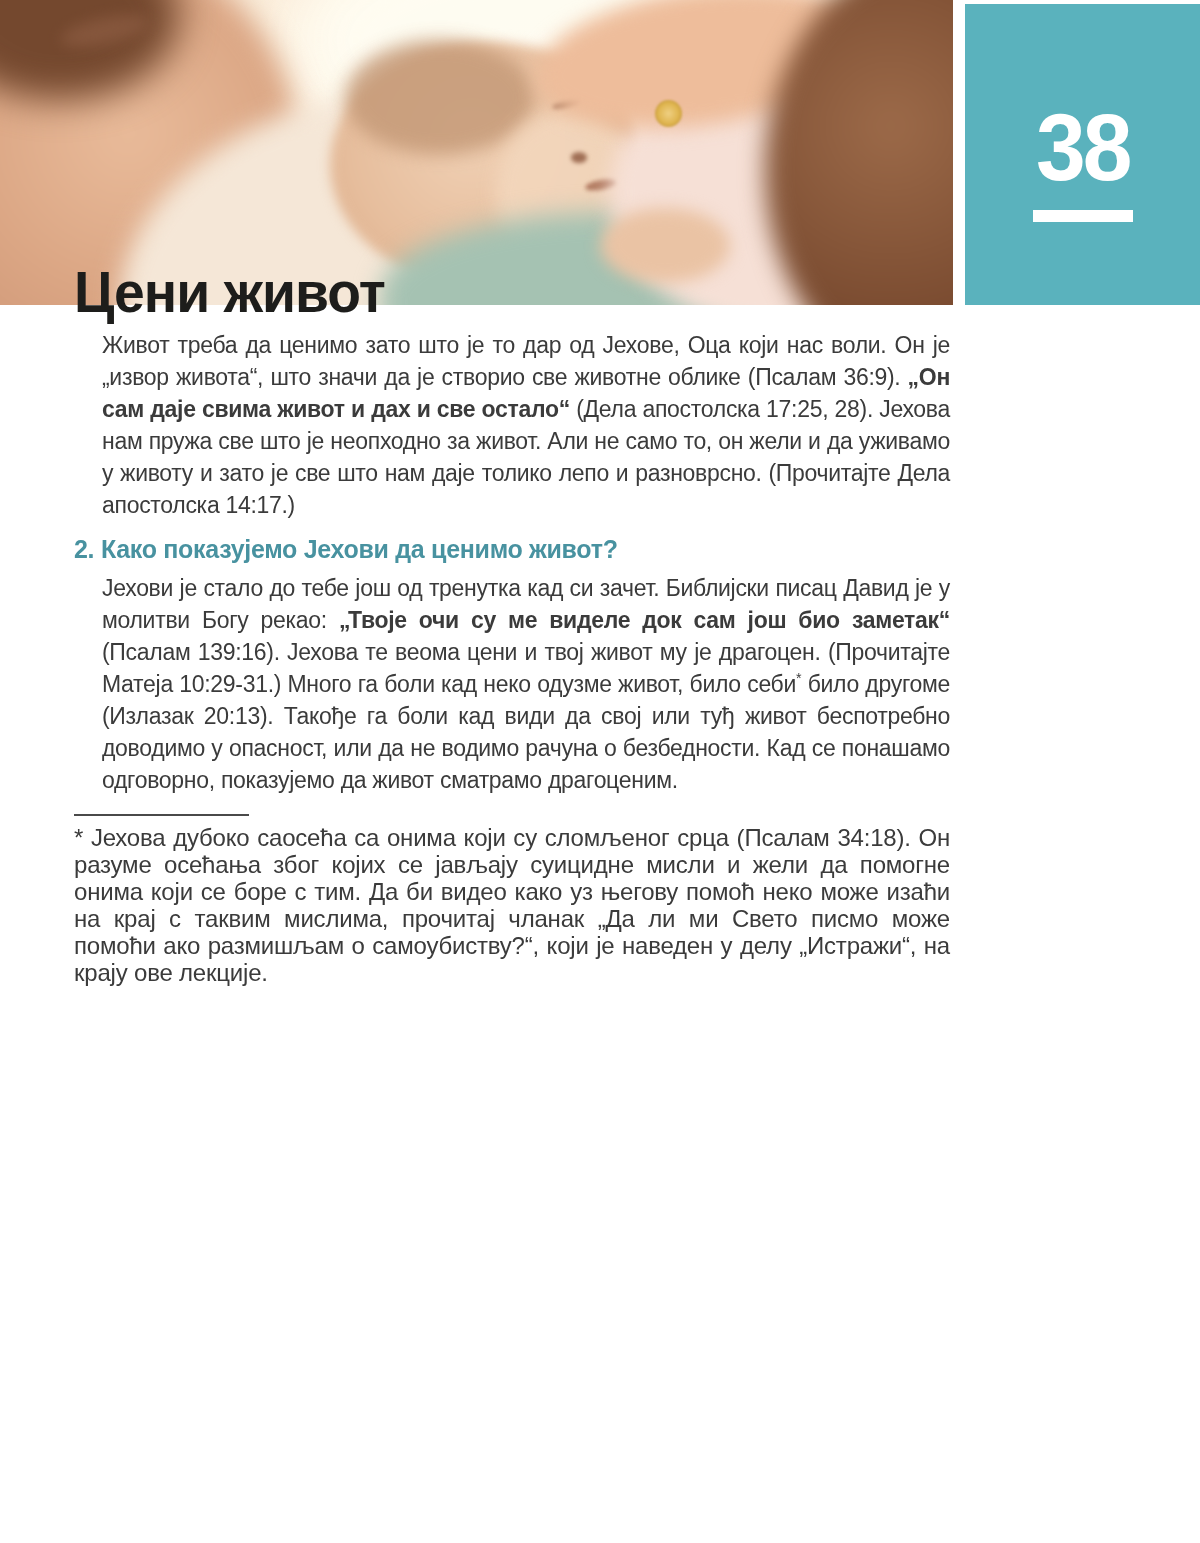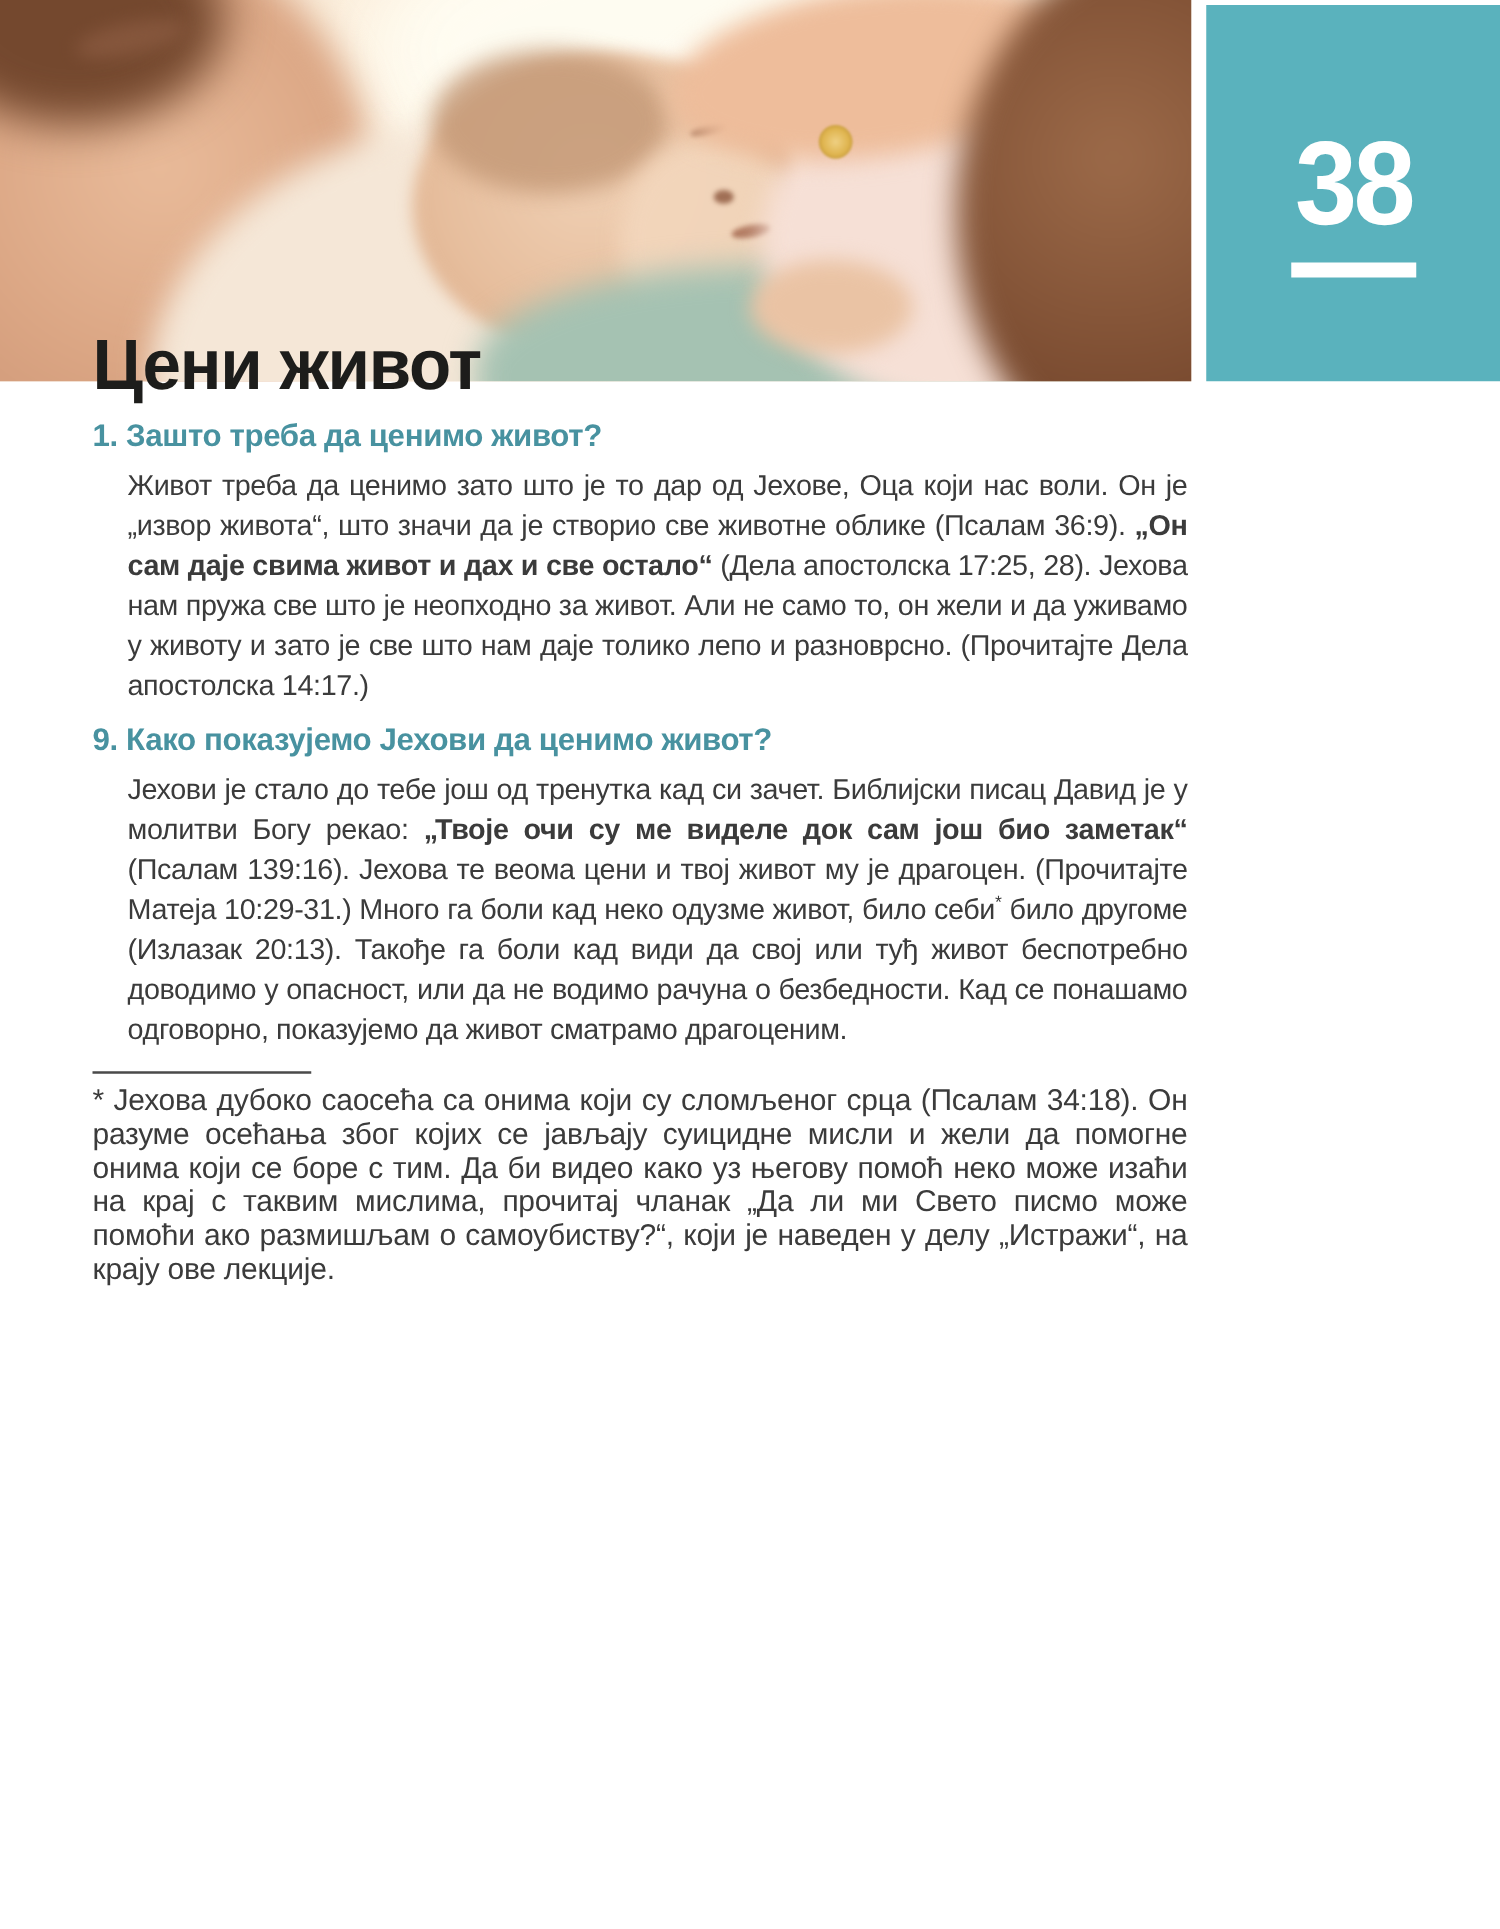--- a/index.html
+++ b/index.html
@@ -138,26 +138,25 @@
       <div class="lesson-number">38</div>
       <div class="lesson-underline"></div>
     </div>
   </header>
 
   <main class="content">
     <h1 class="page-title">Цени живот</h1>
 
 
     <section>
-      <h2 class="q-heading">1. Зашто треба да ценимо живот?</h2>
       <p class="body-par"><span>Живот треба да ценимо зато што је то дар од Јехове, Оца који нас воли. Он је „извор живота“, што значи да је створио све животне облике (Псалам 36:9). </span><span class="bold">„Он сам даје свима живот и дах и све остало“</span><span> (Дела апостолска 17:25, 28). Јехова нам пружа све што је неопходно за живот. Али не само то, он жели и да уживамо у животу и зато је све што нам даје толико лепо и разноврсно. (Прочитајте Дела апостолска 14:17.)</span></p>
     </section>
 
     <section>
-      <h2 class="q-heading">9. Како показујемо Јехови да ценимо живот?</h2>
+      <h2 class="q-heading">2. Како показујемо Јехови да ценимо живот?</h2>
       <p class="body-par"><span>Јехови је стало до тебе још од тренутка кад си зачет. Библијски писац Давид је у молитви Богу рекао: </span><span class="bold">„Твоје очи су ме виделе док сам још био заметак“</span><span> (Псалам 139:16). Јехова те веома цени и твој живот му је драгоцен. (Прочитајте Матеја 10:29-31.) Много га боли кад неко одузме живот, било себи</span><sup>*</sup><span> било другоме (Излазак 20:13). Такође га боли кад види да свој или туђ живот беспотребно доводимо у опасност, или да не водимо рачуна о безбедности. Кад се понашамо одговорно, показујемо да живот сматрамо драгоценим.</span></p>
     </section>
 
     <footer>
       <hr class="footnote-rule">
       <p class="footnote"><span>* Јехова дубоко саосећа са онима који су сломљеног срца (Псалам 34:18). Он разуме осећања због којих се јављају суицидне мисли и жели да помогне онима који се боре с тим. Да би видео како уз његову помоћ неко може изаћи на крај с таквим мислима, прочитај чланак „Да ли ми Свето писмо може помоћи ако размишљам о самоубиству?“, који је наведен у делу „Истражи“, на крају ове лекције.</span></p>
     </footer>
   </main>
 
 </div>

